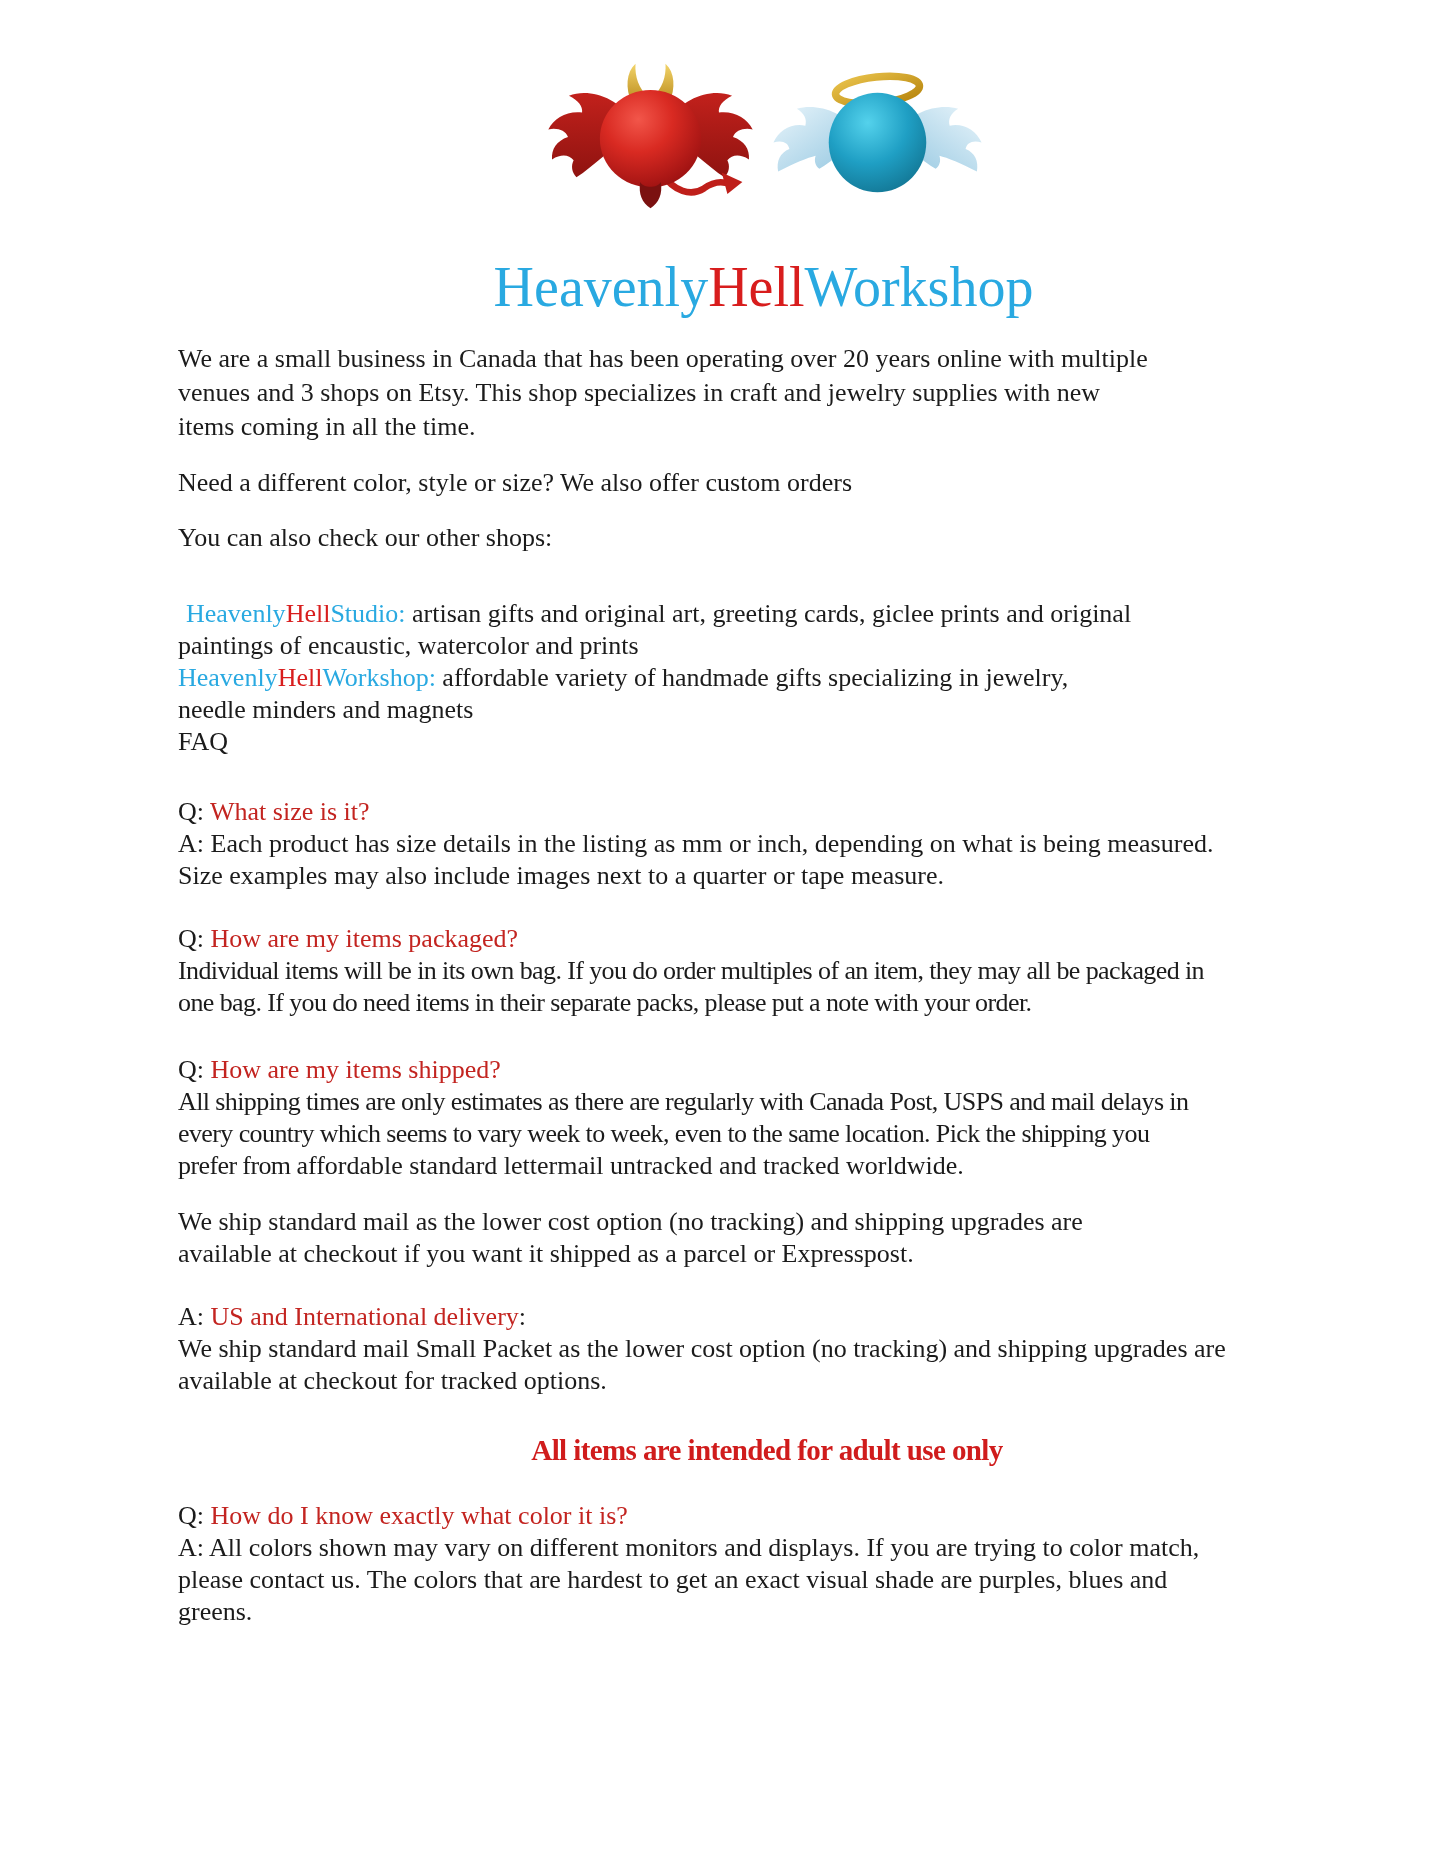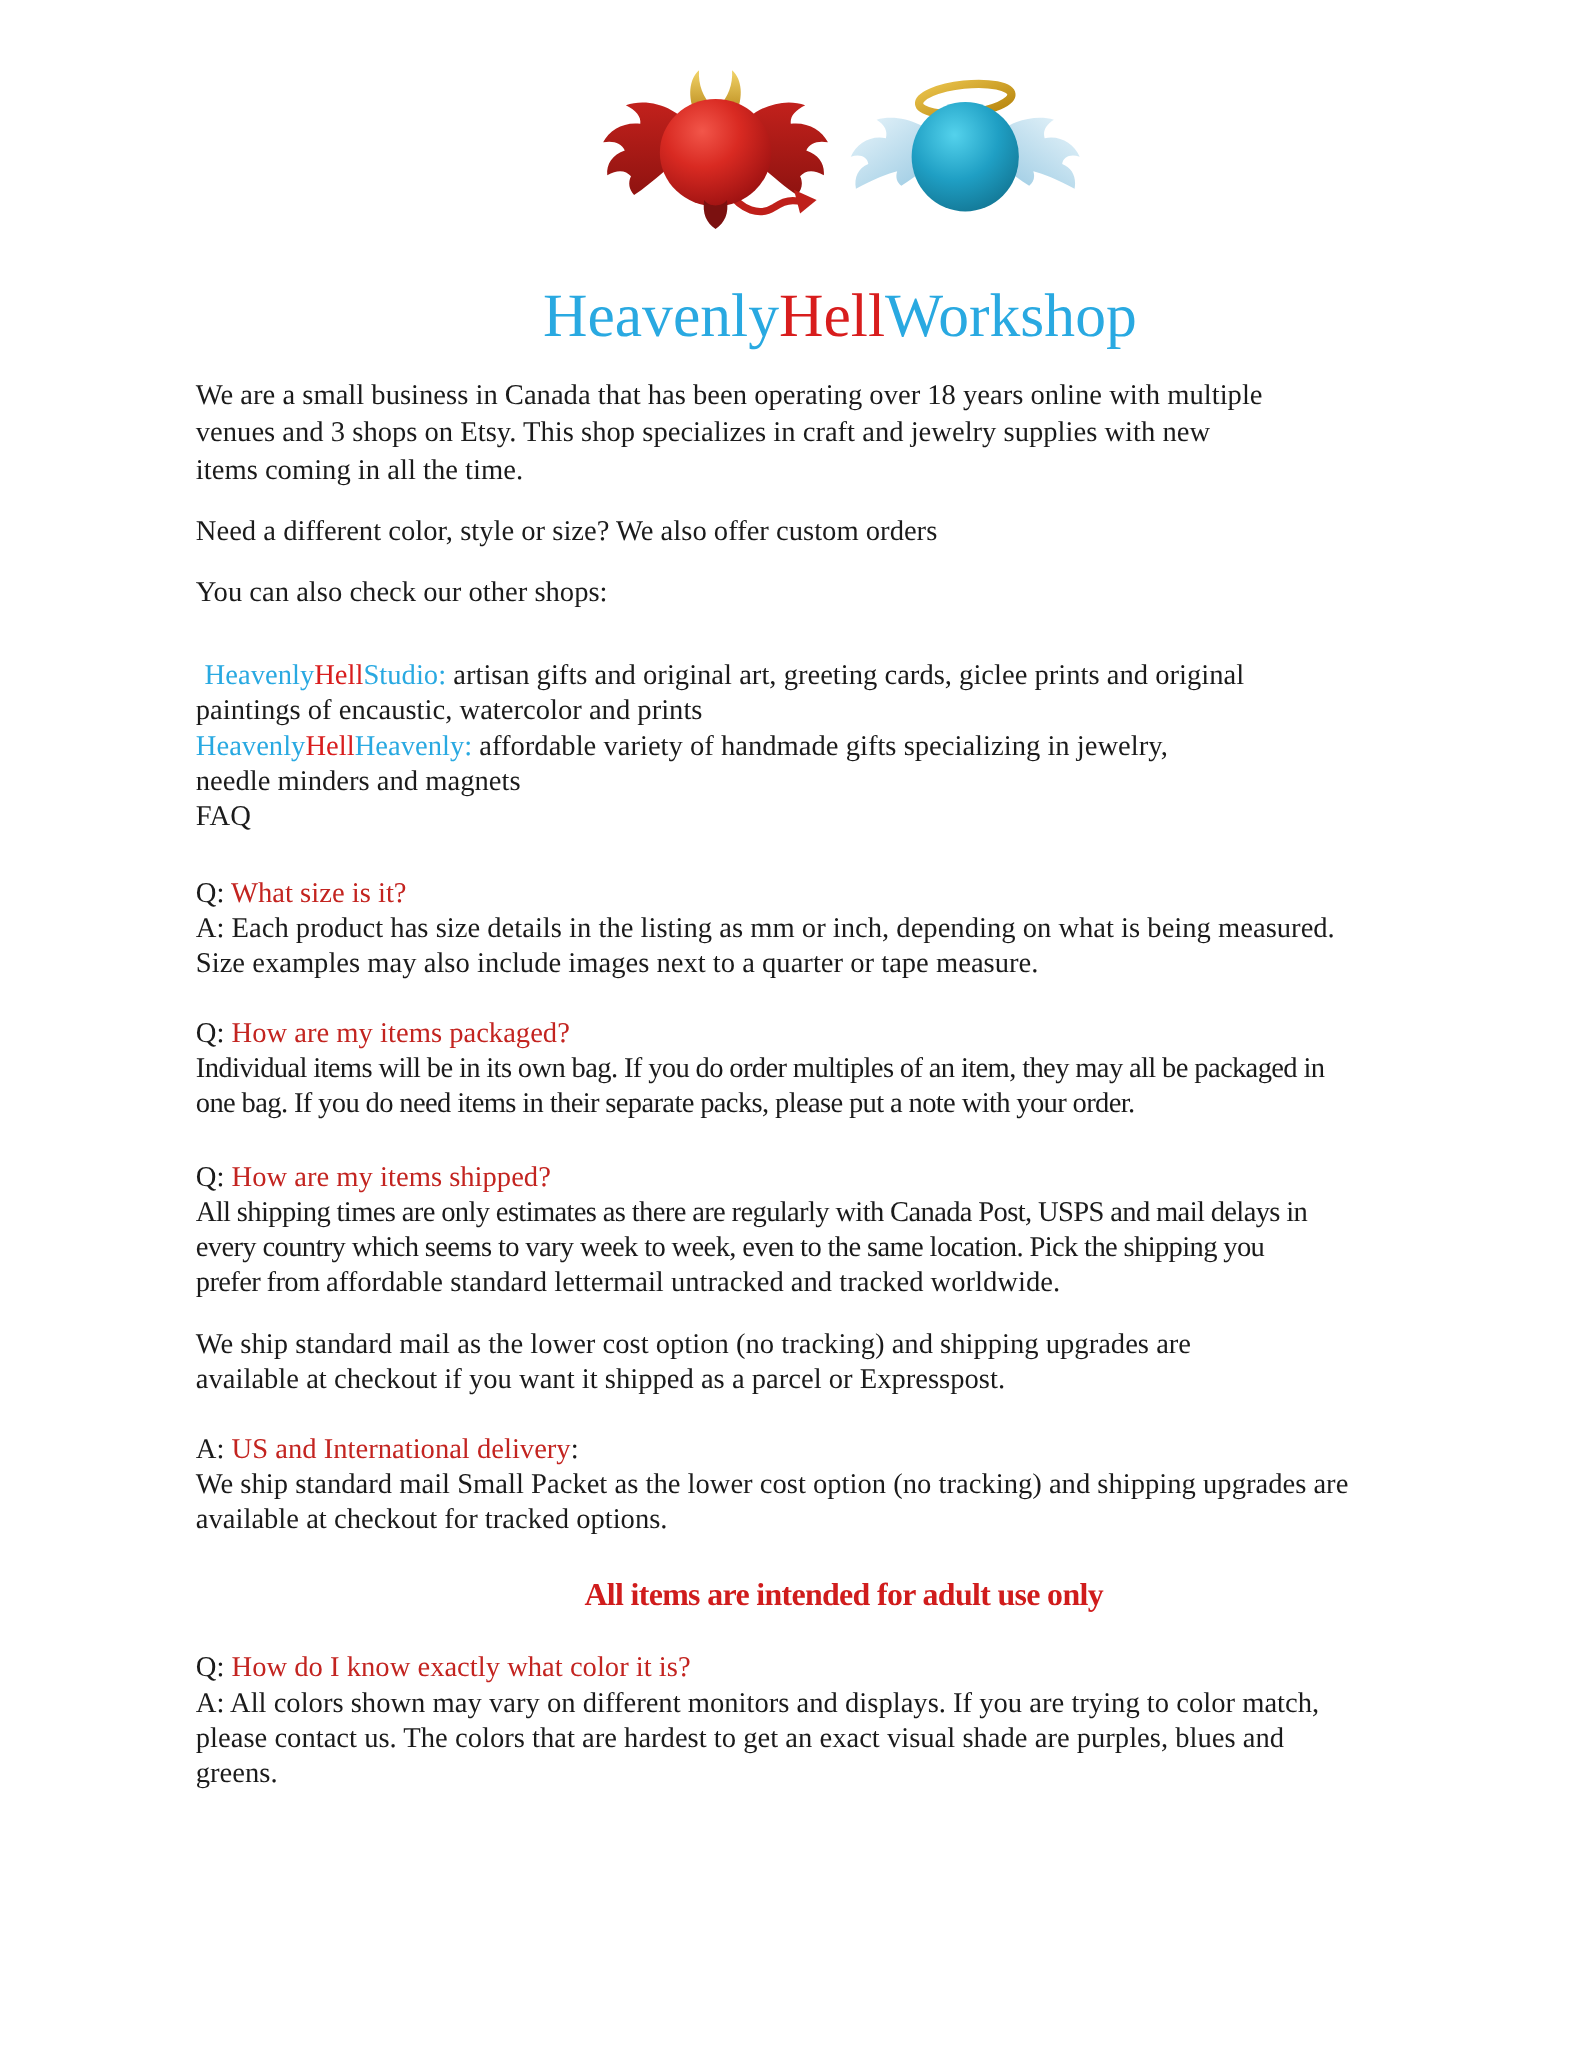--- a/index.html
+++ b/index.html
@@ -91,34 +91,34 @@
 
       <ellipse cx="120" cy="88" rx="52" ry="53" fill="url(#angelBody)"></ellipse>
     </svg>
   </div>
 
   <h1 class="title"><span class="blue">Heavenly</span><span class="t-red">Hell</span><span class="blue">Workshop</span></h1>
 
   <div class="content">
 
     <div class="block b-intro">
-      <div class="line">We are a small business in Canada that has been operating over 18 years online with multiple</div>
+      <div class="line">We are a small business in Canada that has been operating over 20 years online with multiple</div>
       <div class="line">venues and 3 shops on Etsy. This shop specializes in craft and jewelry supplies with new</div>
       <div class="line">items coming in all the time.</div>
     </div>
 
     <div class="block b-custom">
       <div class="line">Need a different color, style or size? We also offer custom orders</div>
     </div>
 
     <div class="block b-shops">
       <div class="line">You can also check our other shops:</div>
       <div class="line indent"><span><span class="blue">Heavenly</span><span class="t-red">Hell</span><span class="blue">Studio:</span></span><span> artisan gifts and original art, greeting cards, giclee prints and original</span></div>
       <div class="line">paintings of encaustic, watercolor and prints</div>
-      <div class="line"><span><span class="blue">Heavenly</span><span class="t-red">Hell</span><span class="blue">Heavenly:</span></span><span> affordable variety of handmade gifts specializing in jewelry,</span></div>
+      <div class="line"><span><span class="blue">Heavenly</span><span class="t-red">Hell</span><span class="blue">Workshop:</span></span><span> affordable variety of handmade gifts specializing in jewelry,</span></div>
       <div class="line">needle minders and magnets</div>
       <div class="line">FAQ</div>
     </div>
 
     <div class="block b-qsize">
       <div class="line"><span>Q: </span><span class="q-red">What size is it?</span></div>
       <div class="line">A: Each product has size details in the listing as mm or inch, depending on what is being measured.</div>
       <div class="line">Size examples may also include images next to a quarter or tape measure.</div>
     </div>
 

